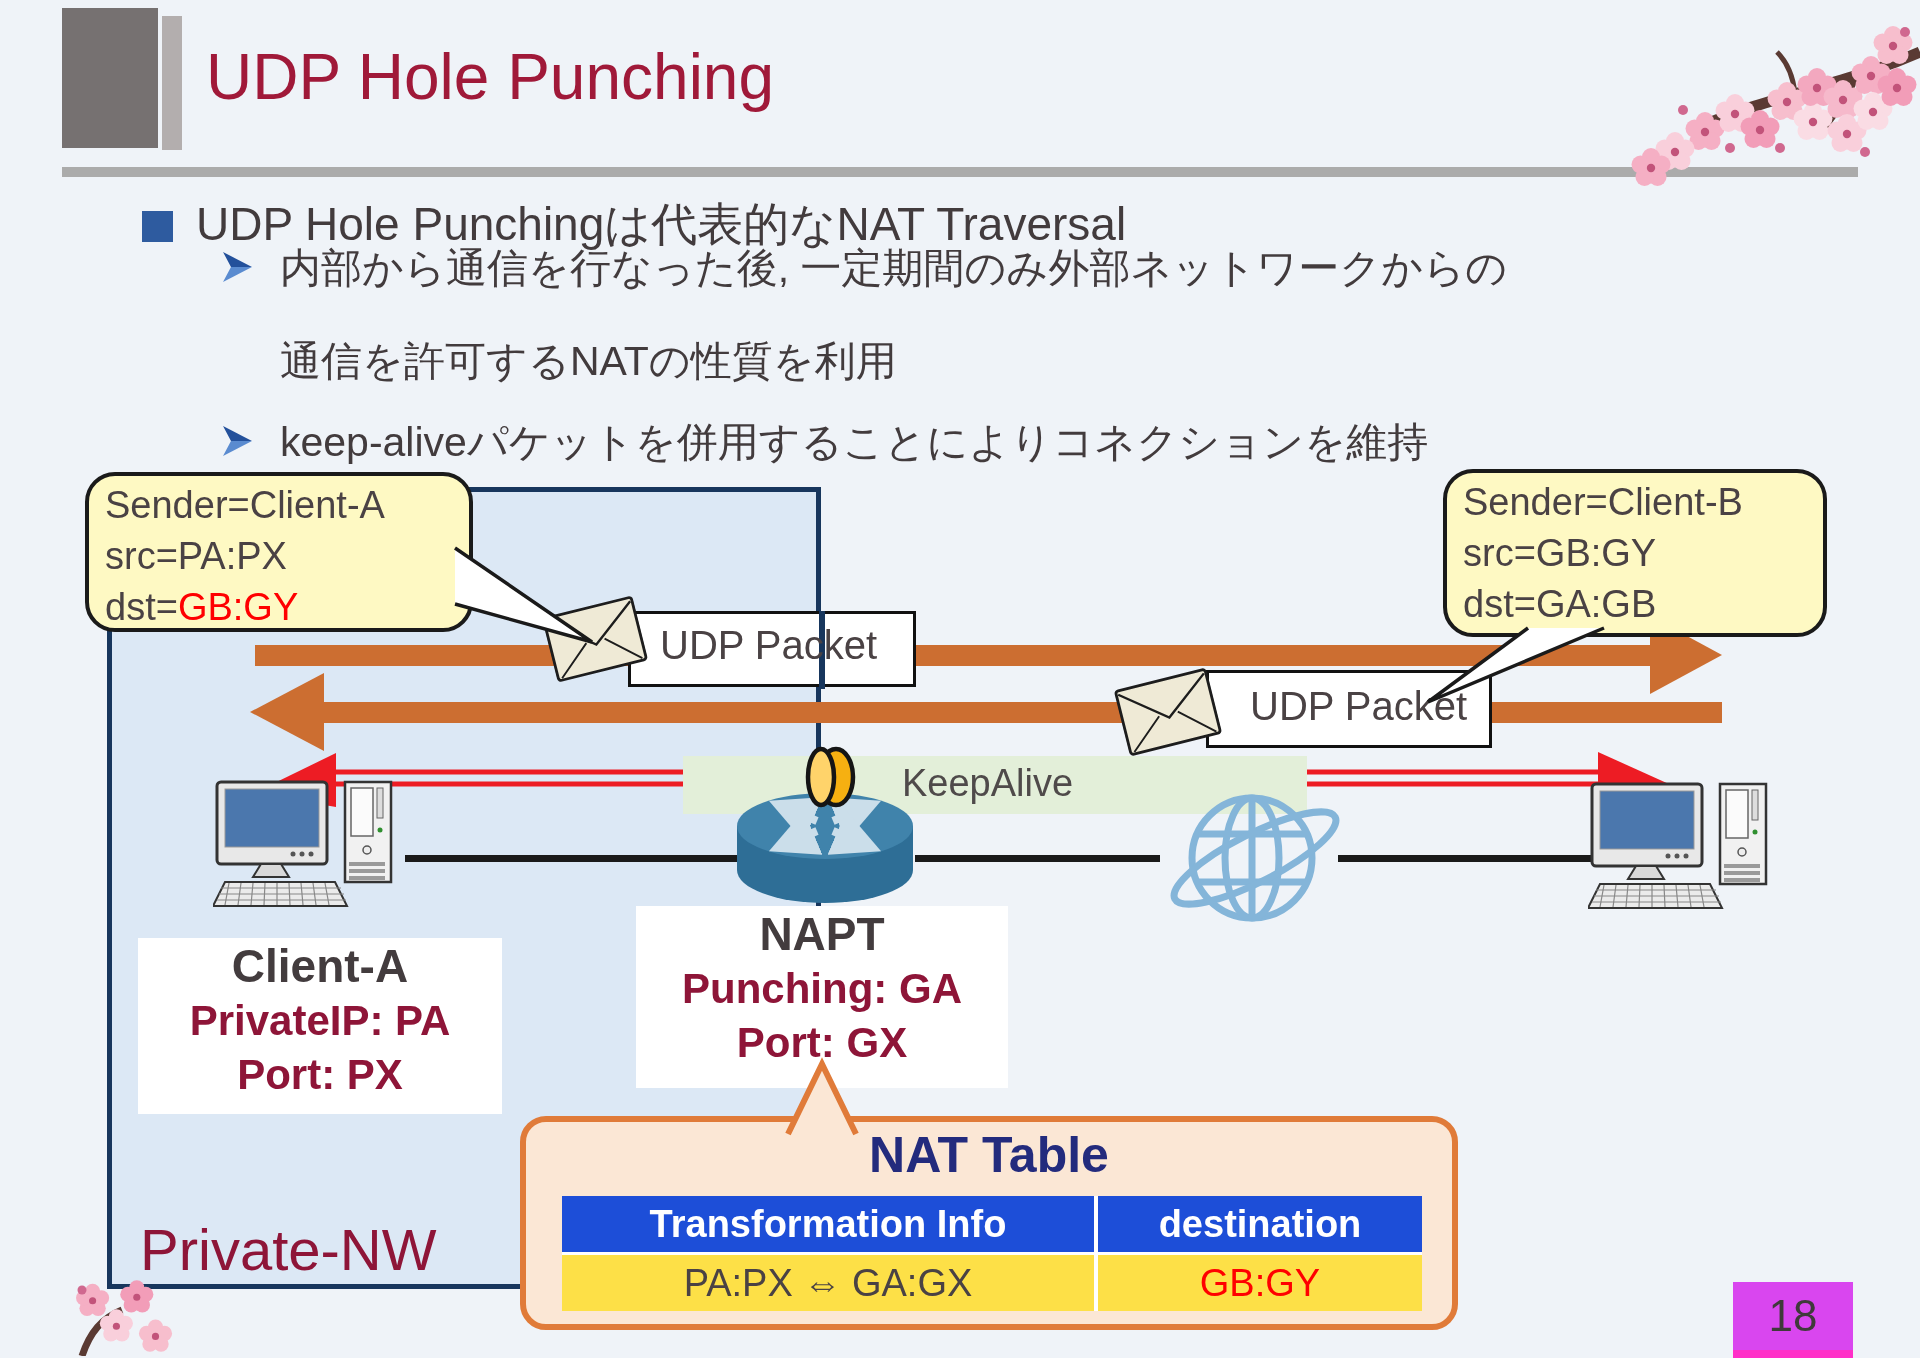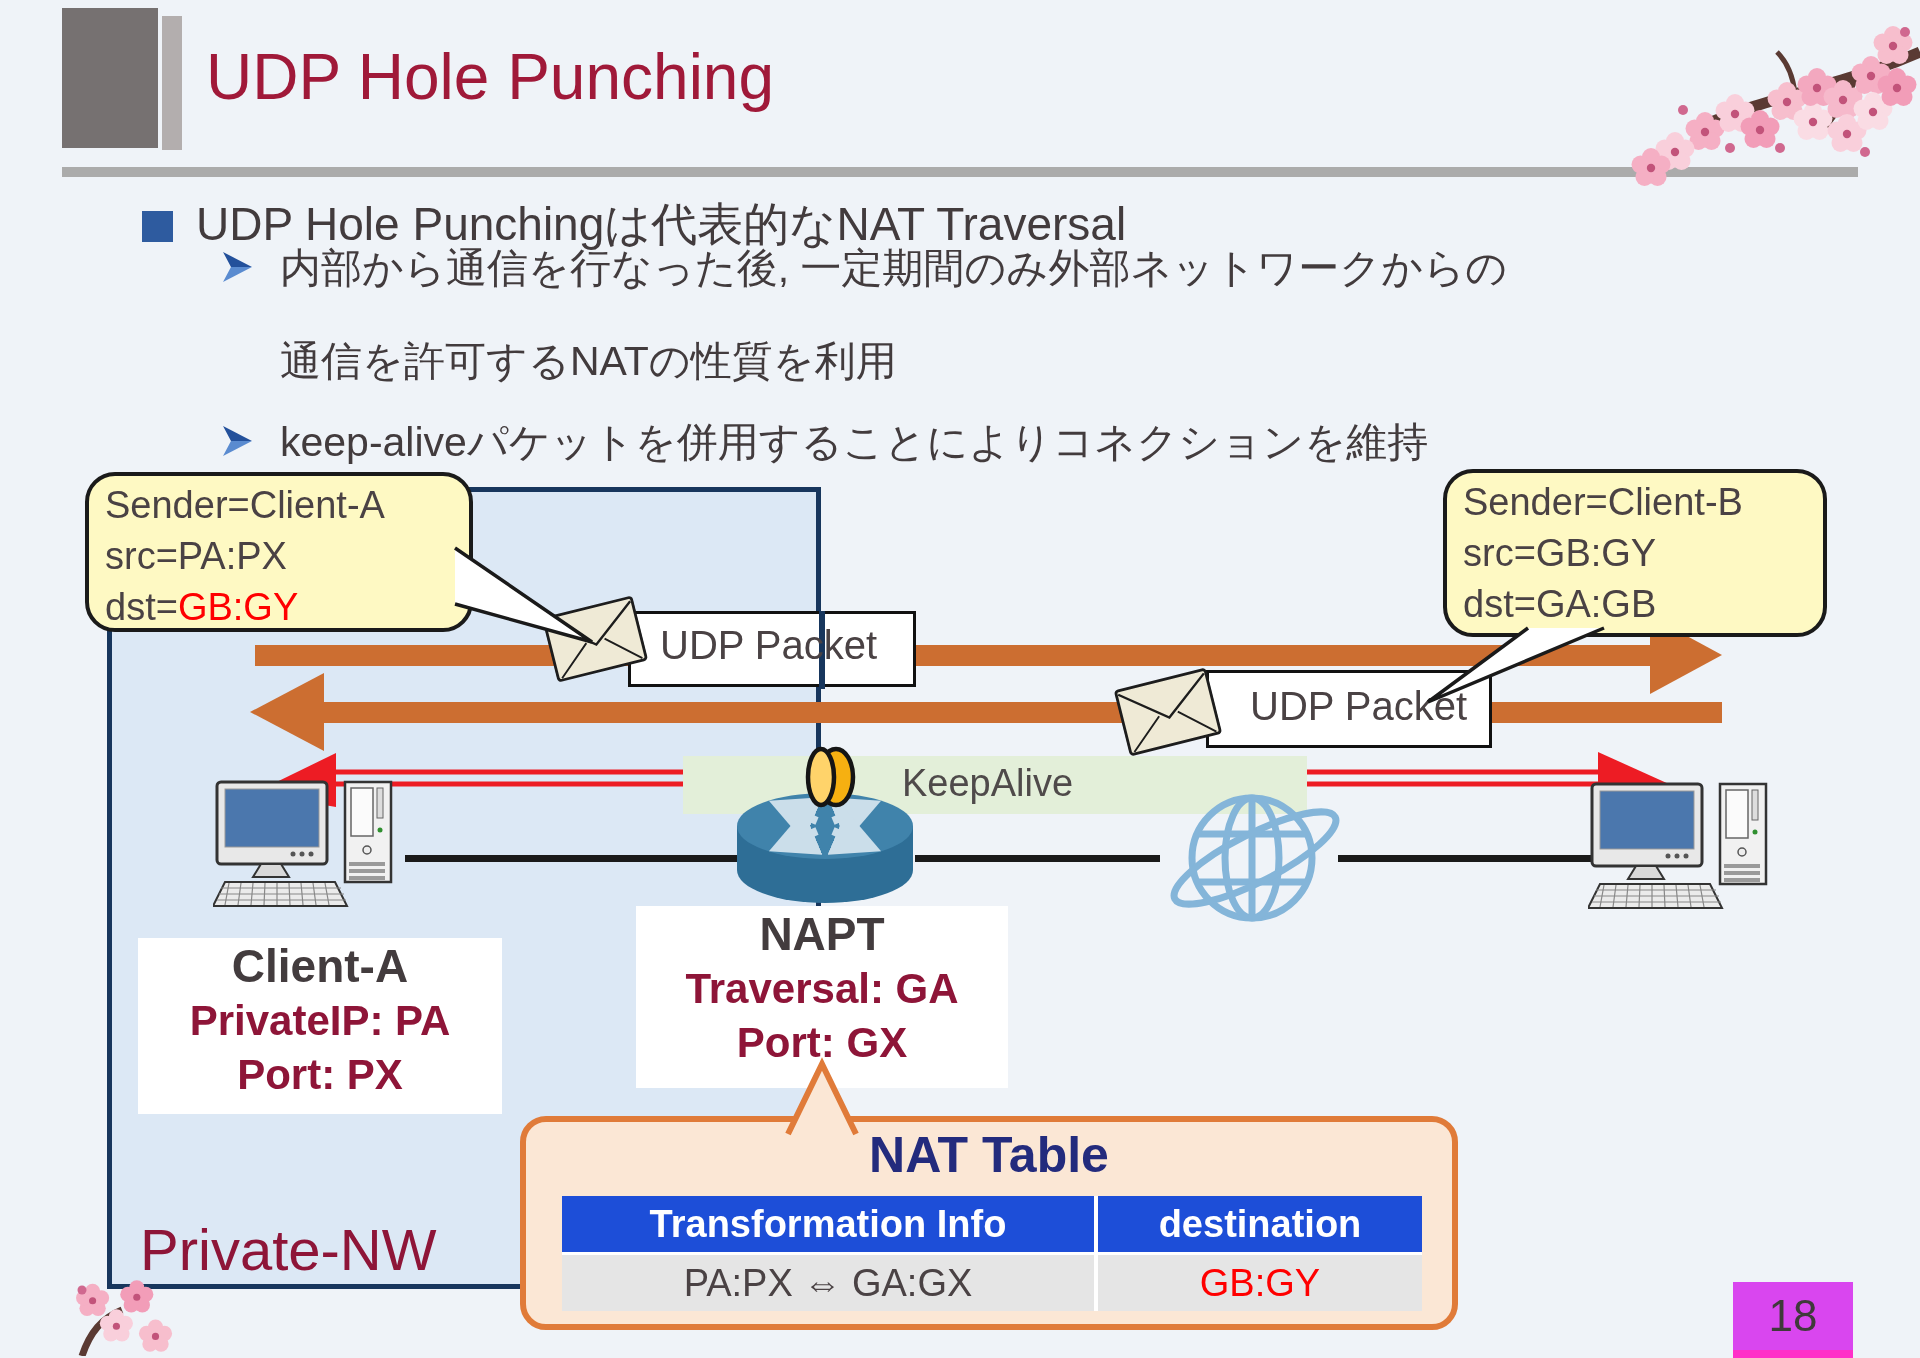--- a/index.html
+++ b/index.html
@@ -52,21 +52,21 @@
 
   
   .nat-callout{left:520px;top:1116px;width:938px;height:214px;background:#FBE7D5;
                border:6px solid #E07B39;border-radius:26px;z-index:7;box-sizing:border-box;}
   .nat-title{position:absolute;left:0;right:0;top:4px;text-align:center;font-size:50px;
              font-weight:bold;color:#232B7D;}
   .nat-table{position:absolute;left:36px;top:74px;width:860px;background:#fff;}
   .nat-row{display:flex;}
   .nat-cell{height:56px;display:flex;align-items:center;justify-content:center;font-size:38px;}
   .nat-h{background:#1d4ed8;color:#fff;font-weight:bold;}
-  .nat-d{background:#e5e5e5;color:#4A4244;}
+  .nat-d{background:#fde047;color:#4A4244;}
   .c1{width:532px;margin-right:4px;}
   .c2{width:324px;}
   .mt{margin-top:3px;}
 
   
   .page-box{left:1733px;top:1262px;width:120px;height:80px;background:#d946ef;z-index:6;
             text-align:center;margin-top:20px;}
   .page-num{font-size:44px;color:#3F3A3A;line-height:68px;}
   .page-bar{position:absolute;left:0;bottom:0;width:100%;height:12px;background:#FF2FC8;}
 </style>
@@ -225,21 +225,21 @@
     <path d="M16,105 L12,127 M28,105 L25,127 M40,105 L38,127 M52,105 L51,127 M64,105 L64,127 M76,105 L77,127 M88,105 L90,127 M100,105 L103,127 M112,105 L116,127" stroke="#888" stroke-width="1.2" fill="none"></path>
   </svg>
 
   <div class="abs nodebox" style="left:138px;top:938px;width:364px;height:176px;">
     <div class="nm">Client-A</div>
     <div class="rd">PrivateIP: PA</div>
     <div class="rd">Port: PX</div>
   </div>
   <div class="abs nodebox" style="left:636px;top:906px;width:372px;height:182px;">
     <div class="nm">NAPT</div>
-    <div class="rd">Traversal: GA</div>
+    <div class="rd">Punching: GA</div>
     <div class="rd">Port: GX</div>
   </div>
 
   <div class="abs pnw-label">Private-NW</div>
 
   <div class="abs nat-callout">
     <div class="nat-title">NAT Table</div>
     <div class="nat-table">
       <div class="nat-row">
         <div class="nat-cell nat-h c1">Transformation Info</div>

